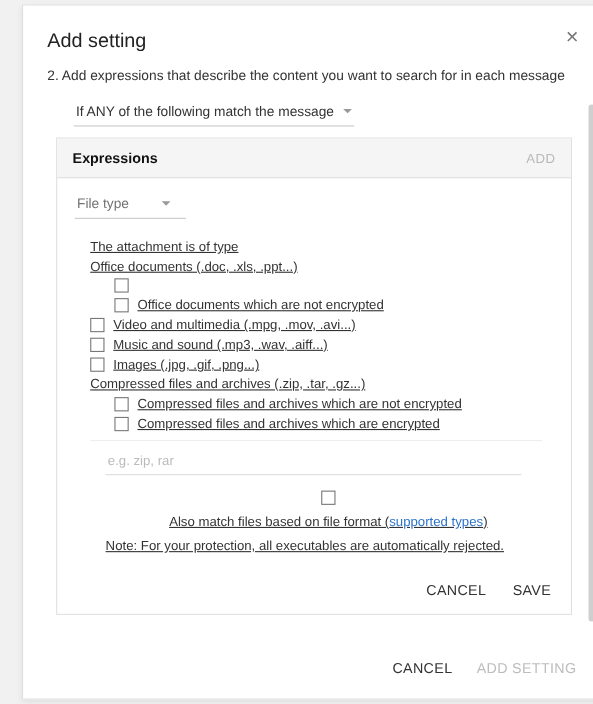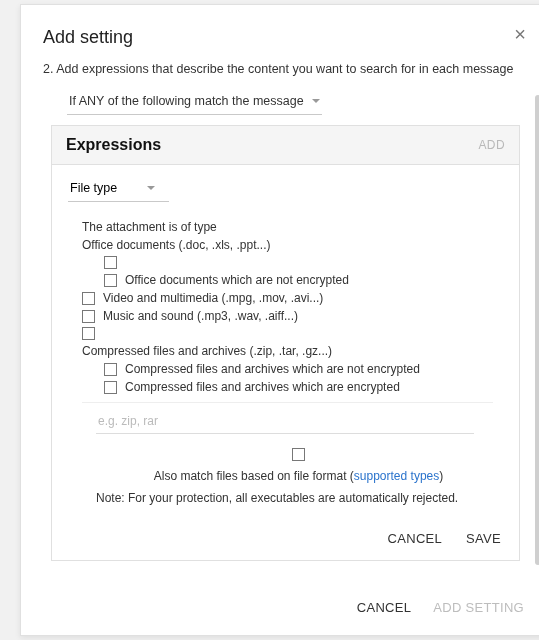--- a/index.html
+++ b/index.html
@@ -70,39 +70,40 @@
     flex-direction: column;
   }
   .expr-head {
     background: #f5f5f5;
     border-bottom: 1px solid #e0e0e0;
     padding: 10px 14px;
     display: flex;
     justify-content: space-between;
     align-items: center;
   }
-  .expr-title { font-size: 16px; font-weight: 700; color: #111; }
+  .expr-title { font-size: 13px; font-weight: 700; color: #111; }
   .expr-add { font-size: 12px; font-weight: 500; color: #b9b9b9; letter-spacing: 0.4px; }
   .body {
     padding: 12px 16px 4px 16px;
     font-size: 12px;
     color: #333;
   }
   .filetype-select {
     display: inline-flex;
     align-items: center;
     border-bottom: 1px solid #c9c9c9;
     padding: 4px 14px 6px 2px;
     font-size: 12.5px;
-    color: #000000;
+    color: #737373;
     cursor: pointer;
     margin-bottom: 6px;
   }
   .body-inner {
     padding: 8px 10px 2px 14px;
+    text-decoration: underline;
   }
   .lbl { font-size: 12px; color: #333; margin: 4px 0; }
   .group { margin: 2px 0 4px 0; }
   .group-title { font-size: 12px; color: #333; margin: 4px 0 2px 0; }
   .indent { padding-left: 22px; }
   .chk-row {
     display: flex;
     align-items: center;
     gap: 8px;
     margin: 4px 0;
@@ -221,20 +222,21 @@
         <div class="chk-row">
           <div class="chk"></div>
           <span>Video and multimedia (.mpg, .mov, .avi...)</span>
         </div>
         <div class="chk-row">
           <div class="chk"></div>
           <span>Music and sound (.mp3, .wav, .aiff...)</span>
         </div>
         <div class="chk-row">
           <div class="chk"></div>
+          <span>Images (.jpg, .gif, .png...)</span>
         </div>
 
         <div class="group">
           <div class="group-title">Compressed files and archives (.zip, .tar, .gz...)</div>
           <div class="indent">
             <div class="chk-row">
               <div class="chk"></div>
               <span>Compressed files and archives which are not encrypted</span>
             </div>
             <div class="chk-row">

